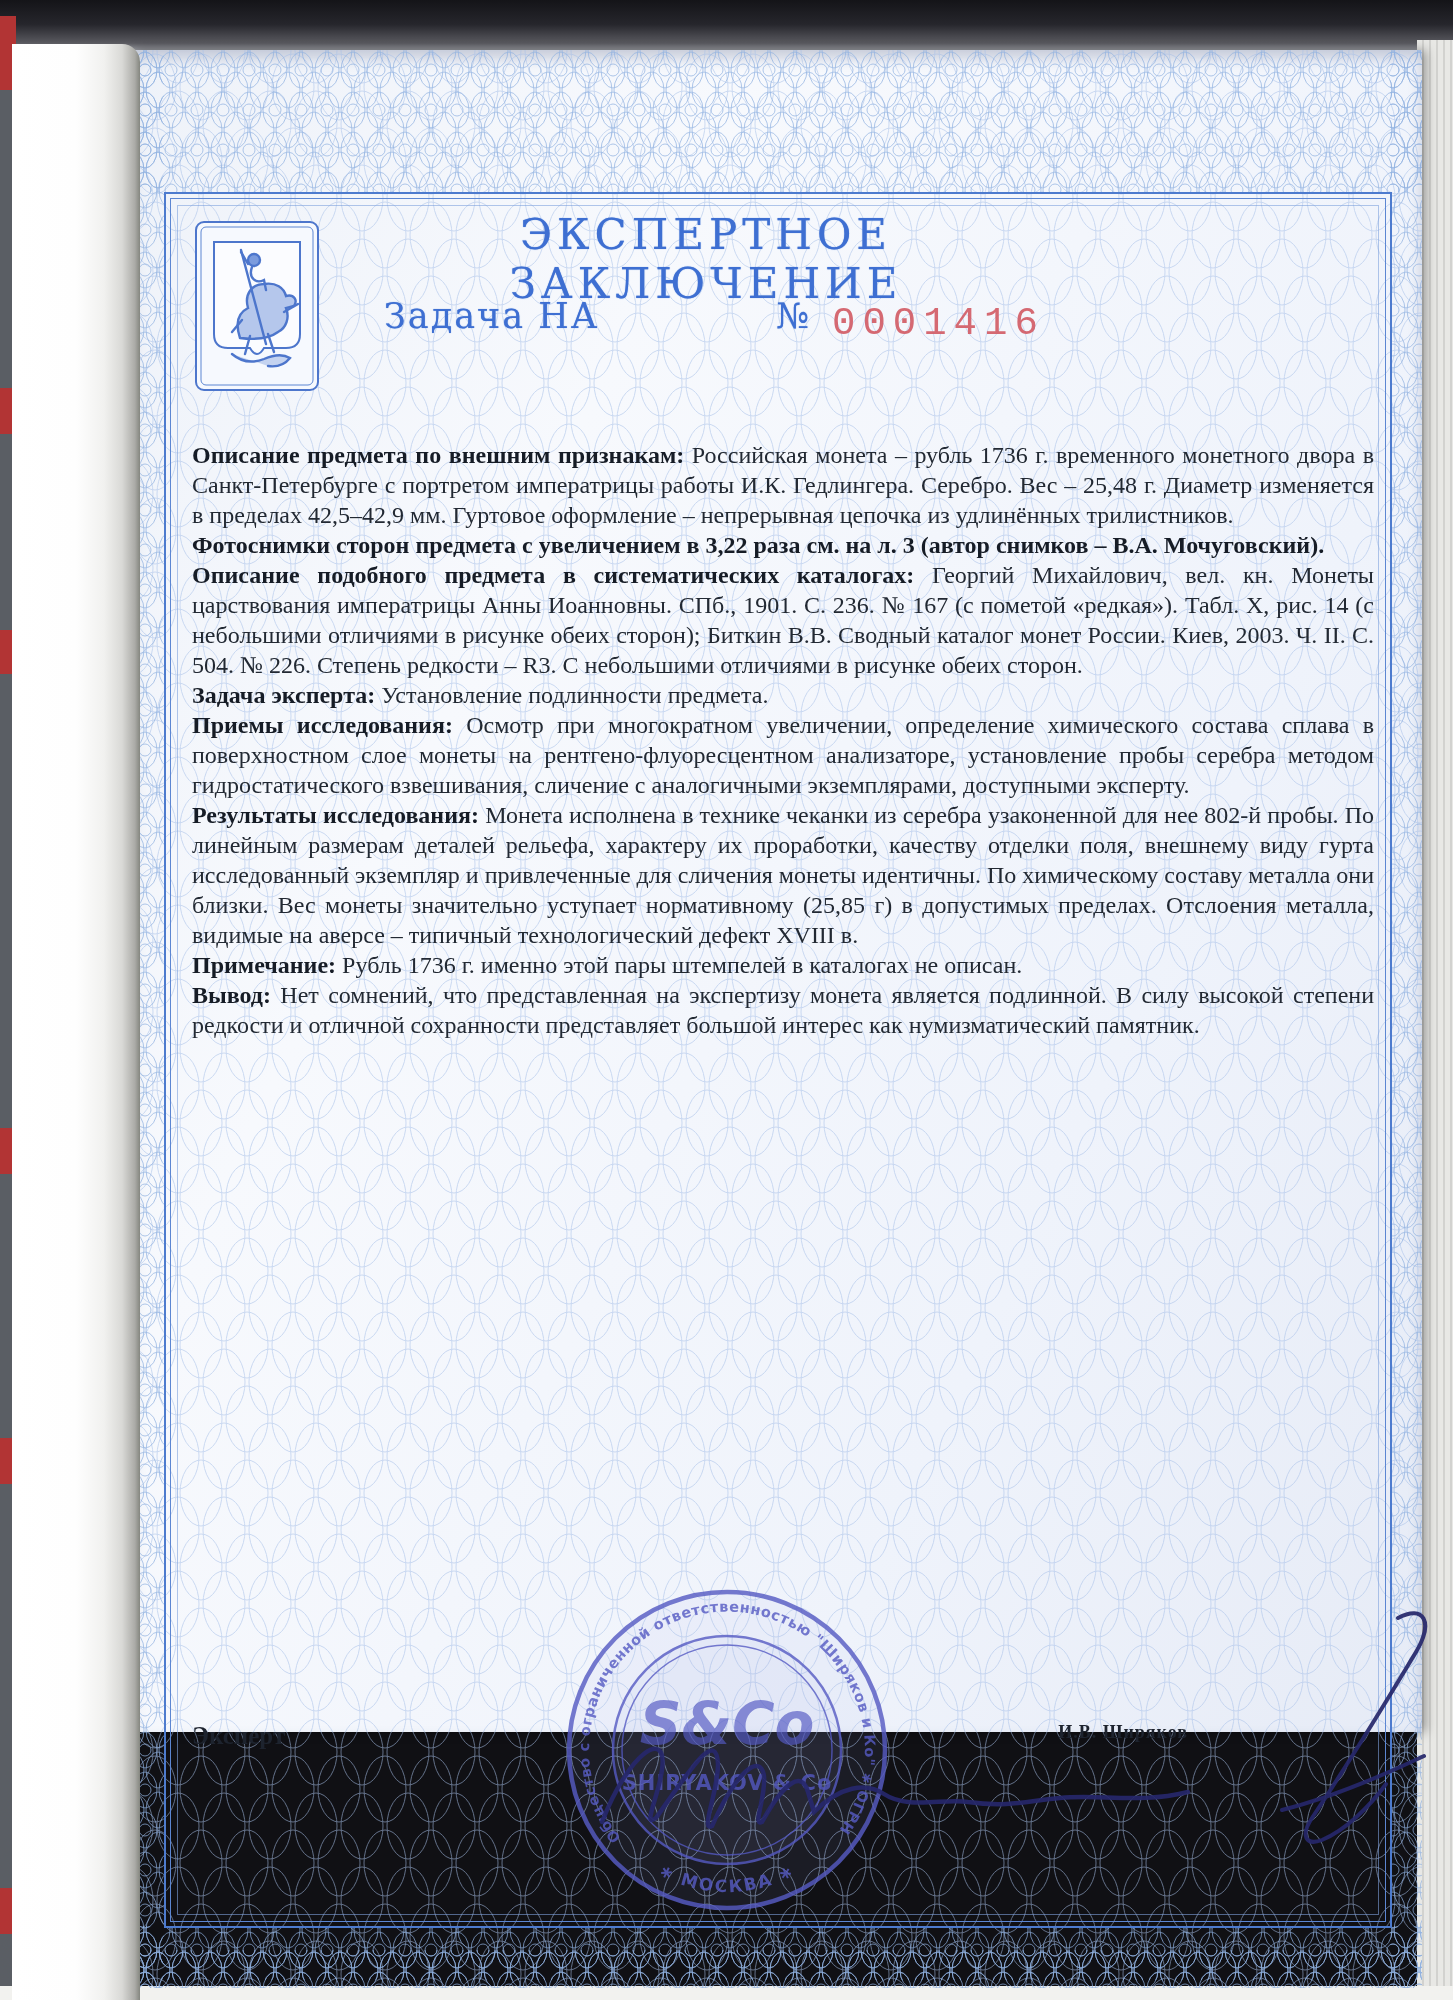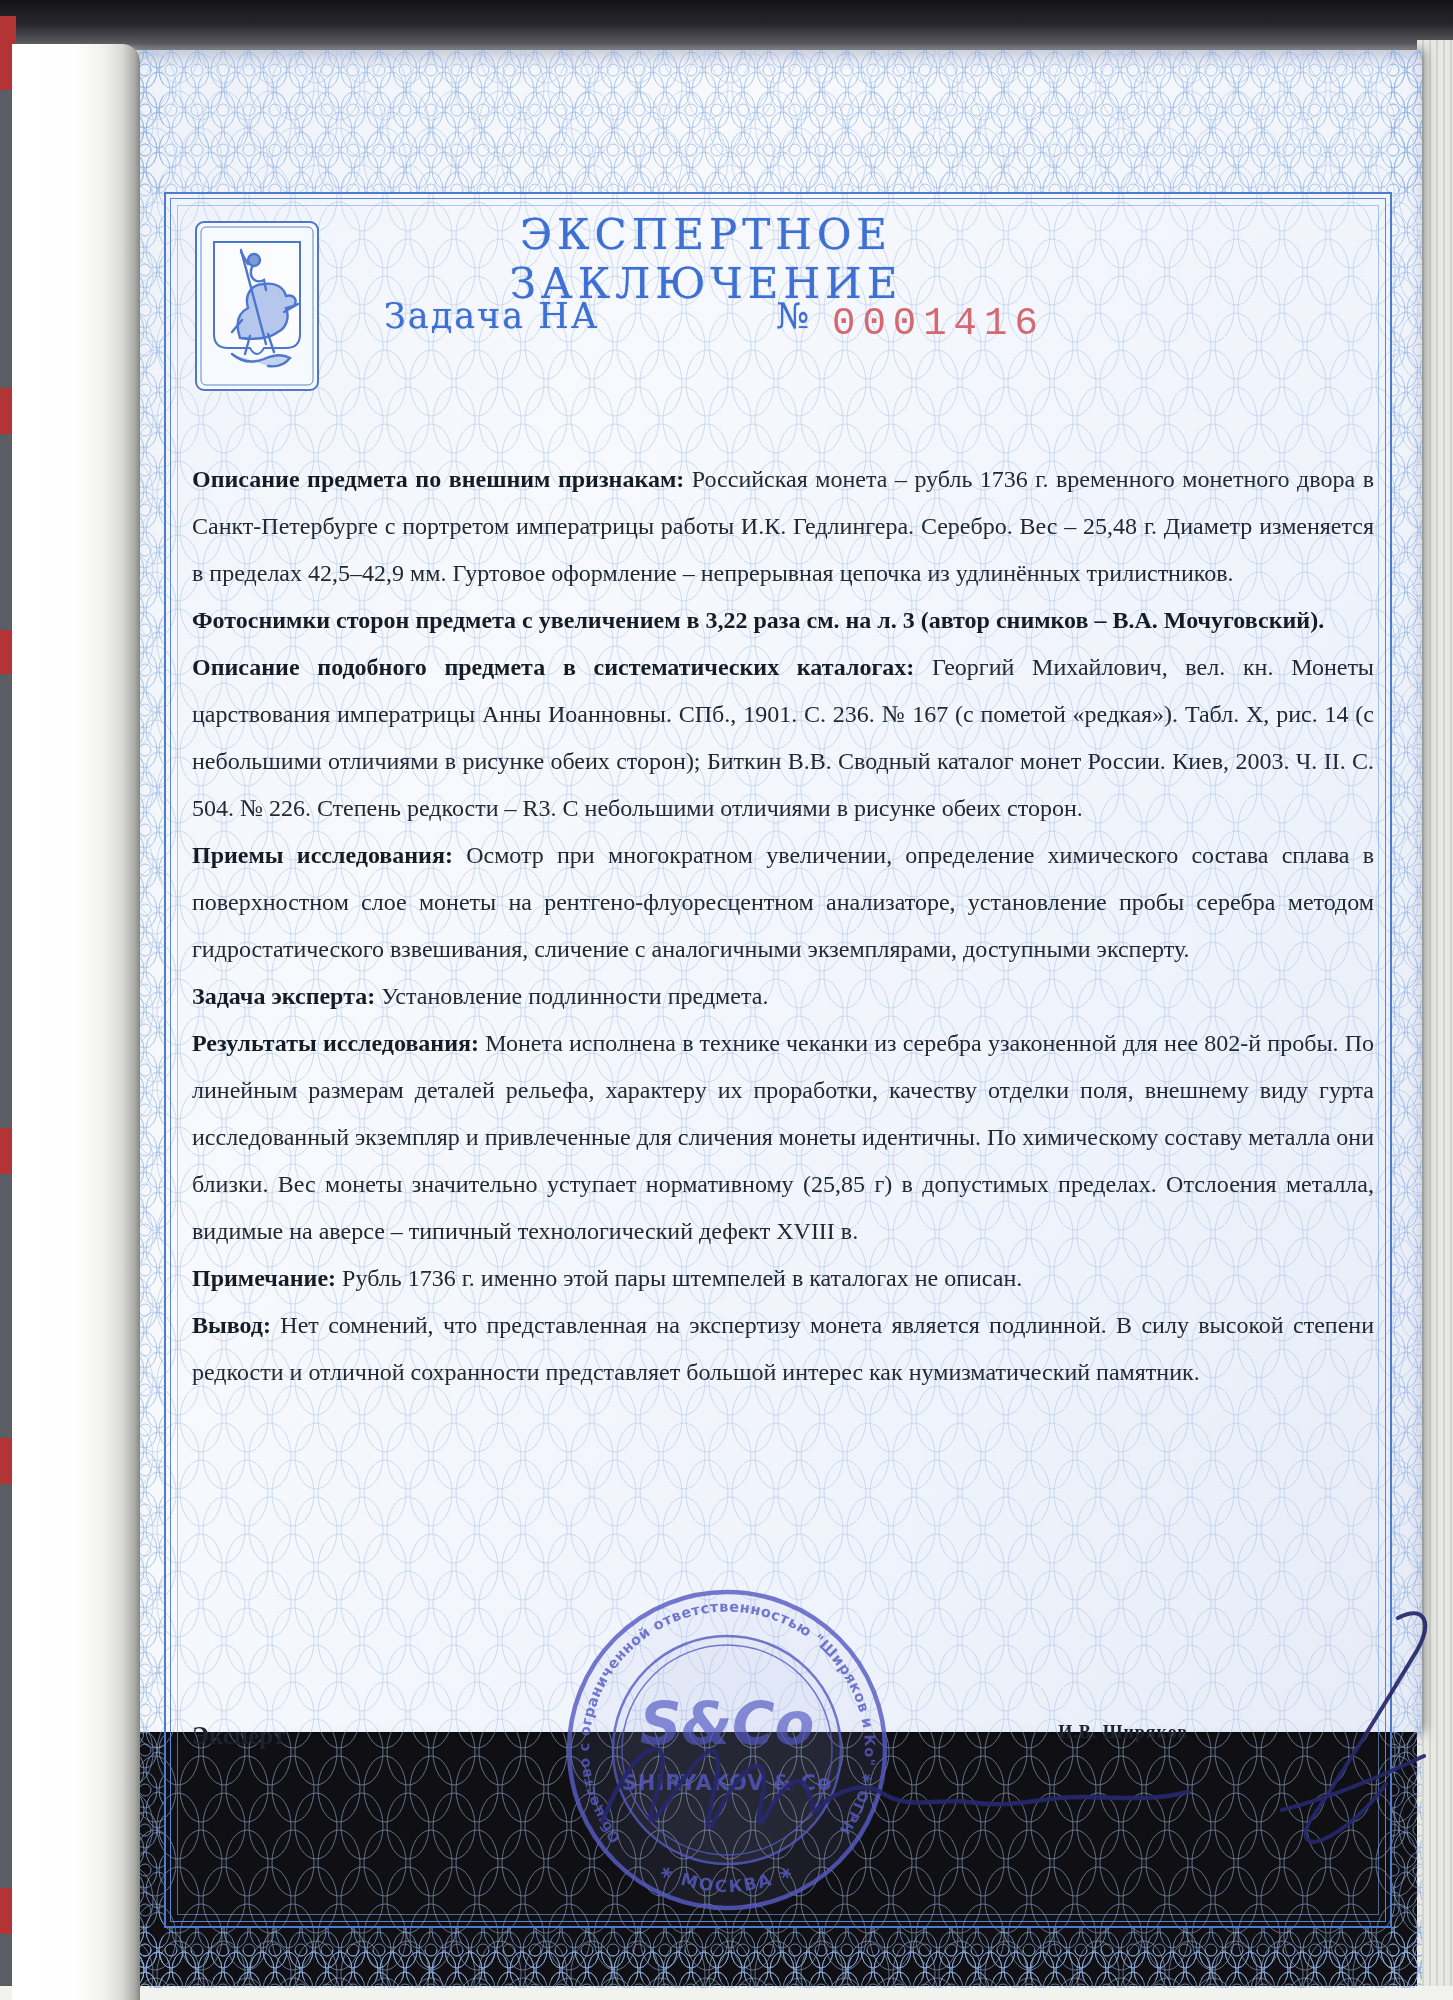--- a/index.html
+++ b/index.html
@@ -50,21 +50,21 @@
     color:#3e6fd2;letter-spacing:5px;text-shadow:0 0 1px #6e97dd;}
   .series-row{position:absolute;top:102px;left:0;right:0;height:50px;}
   .series-label{position:absolute;left:218px;font-size:35px;color:#3e6fd2;
     font-family:"DejaVu Serif",serif;letter-spacing:2px;text-shadow:0 0 1px #6e97dd;}
   .num-sign{position:absolute;left:610px;font-size:35px;color:#3e6fd2;
     font-family:"DejaVu Serif",serif;text-shadow:0 0 1px #6e97dd;}
   .serial{position:absolute;left:666px;top:6px;font-family:"Liberation Mono","DejaVu Sans Mono",monospace;
     font-size:39px;color:#d25a64;letter-spacing:7px;opacity:.9;}
 
   .doc-body{position:absolute;top:246px;left:26px;right:16px;
-    font-size:24px;line-height:47px;color:#222933;text-align:justify;margin-top:16px;}
+    font-size:24px;line-height:30px;color:#222933;text-align:justify;}
   .para{margin:0;}
   .para-label{font-weight:bold;color:#161c26;}
   .registry-note{margin:42px 0 0 0;}
 
   .footer-row{position:absolute;top:1528px;left:26px;right:16px;height:40px;}
   .expert-label{position:absolute;left:0;font-size:25px;font-weight:bold;color:#1d232e;}
   .expert-name{position:absolute;right:186px;font-size:18px;font-weight:bold;color:#1d232e;letter-spacing:1px;}
 
   .seal-sig{position:absolute;left:408px;top:1510px;z-index:6;}
   .seal-text{font-family:"DejaVu Sans","Liberation Sans",sans-serif;}
@@ -147,23 +147,23 @@
       </div>
 
       <main class="doc-body">
         <div id="paras">
   <p class="para"><b class="para-label">Описание предмета по внешним признакам: </b><span class="para-text">Российская монета – рубль 1736 г. временного монетного двора в Санкт-Петербурге с портретом императрицы работы И.К. Гедлингера. Серебро. Вес – 25,48 г. Диаметр изменяется в пределах 42,5–42,9 мм. Гуртовое оформление – непрерывная цепочка из удлинённых трилистников.</span></p>
 
   <p class="para"><b class="para-label">Фотоснимки сторон предмета с увеличением в 3,22 раза см. на л. 3 (автор снимков – В.А. Мочуговский).</b><span class="para-text"></span></p>
 
   <p class="para"><b class="para-label">Описание подобного предмета в систематических каталогах: </b><span class="para-text">Георгий Михайлович, вел. кн. Монеты царствования императрицы Анны Иоанновны. СПб., 1901. С. 236. № 167 (с пометой «редкая»). Табл. X, рис. 14 (с небольшими отличиями в рисунке обеих сторон); Биткин В.В. Сводный каталог монет России. Киев, 2003. Ч. II. С. 504. № 226. Степень редкости – R3. С небольшими отличиями в рисунке обеих сторон.</span></p>
 
+  <p class="para"><b class="para-label">Задача эксперта: </b><span class="para-text">Установление подлинности предмета.</span></p>
+
   <p class="para"><b class="para-label">Приемы исследования: </b><span class="para-text">Осмотр при многократном увеличении, определение химического состава сплава в поверхностном слое монеты на рентгено-флуоресцентном анализаторе, установление пробы серебра методом гидростатического взвешивания, сличение с аналогичными экземплярами, доступными эксперту.</span></p>
-
-  <p class="para"><b class="para-label">Задача эксперта: </b><span class="para-text">Установление подлинности предмета.</span></p>
 
   <p class="para"><b class="para-label">Результаты исследования: </b><span class="para-text">Монета исполнена в технике чеканки из серебра узаконенной для нее 802-й пробы. По линейным размерам деталей рельефа, характеру их проработки, качеству отделки поля, внешнему виду гурта исследованный экземпляр и привлеченные для сличения монеты идентичны. По химическому составу металла они близки. Вес монеты значительно уступает нормативному (25,85 г) в допустимых пределах. Отслоения металла, видимые на аверсе – типичный технологический дефект XVIII в.</span></p>
 
   <p class="para"><b class="para-label">Примечание: </b><span class="para-text">Рубль 1736 г. именно этой пары штемпелей в каталогах не описан.</span></p>
 
   <p class="para"><b class="para-label">Вывод: </b><span class="para-text">Нет сомнений, что представленная на экспертизу монета является подлинной. В силу высокой степени редкости и отличной сохранности представляет большой интерес как нумизматический памятник.</span></p>
 </div>
       </main>
 
       <div class="footer-row">

